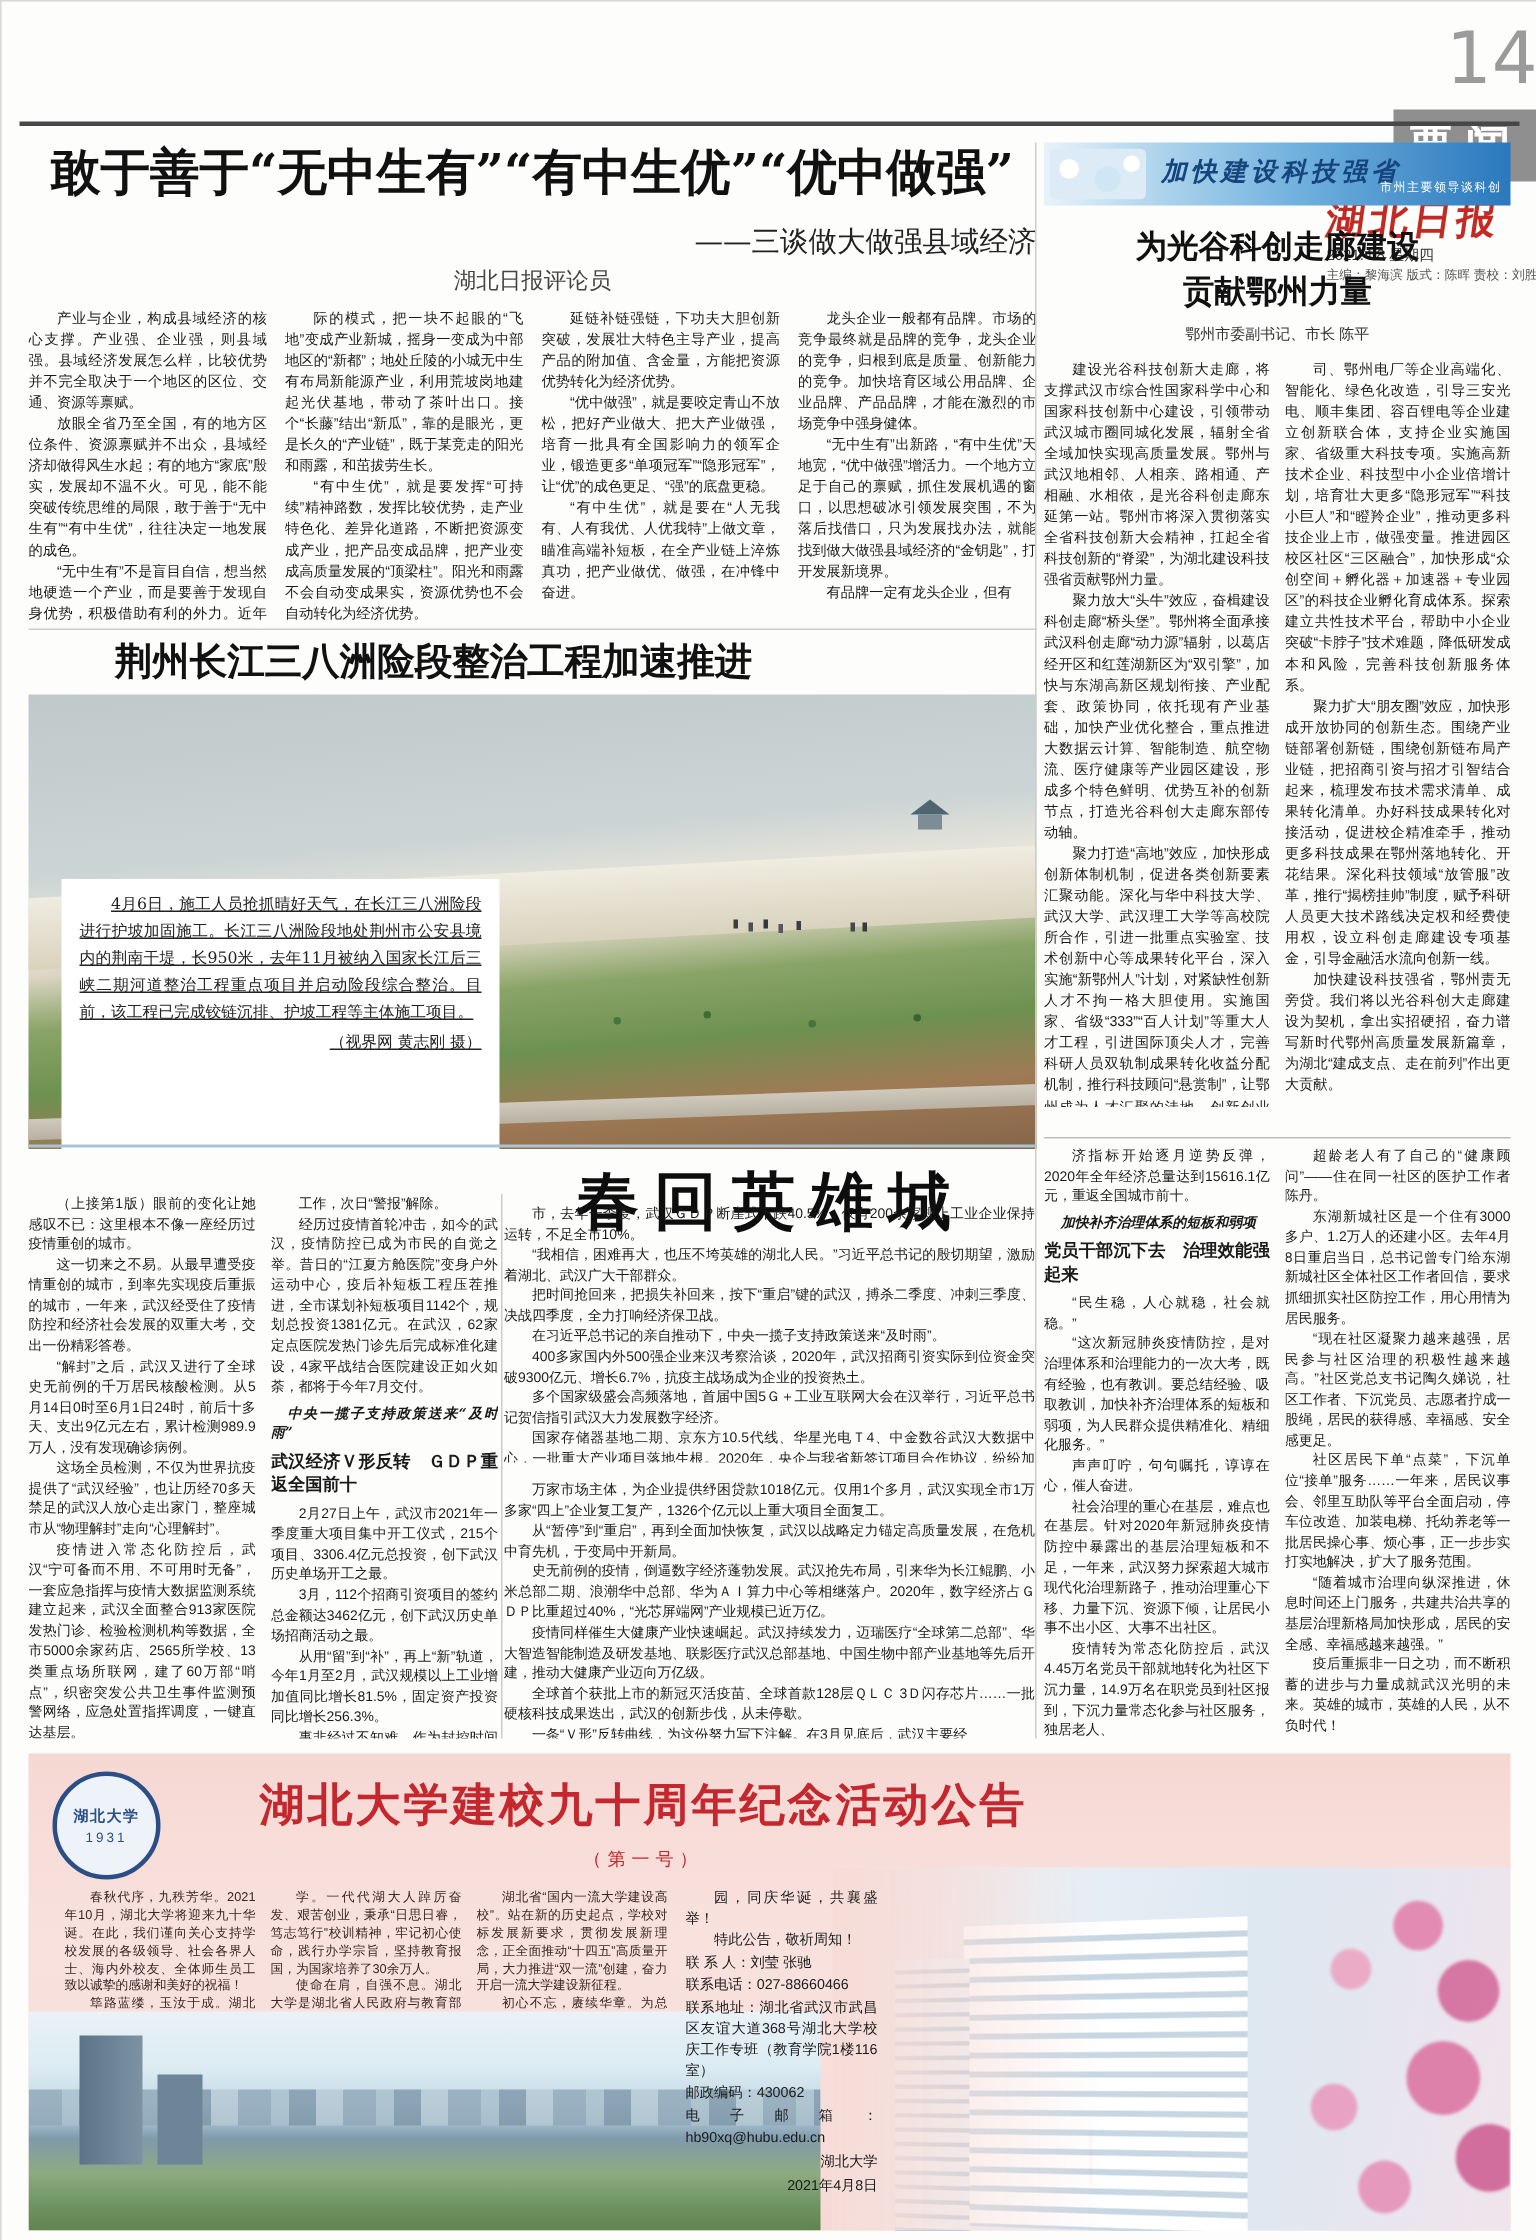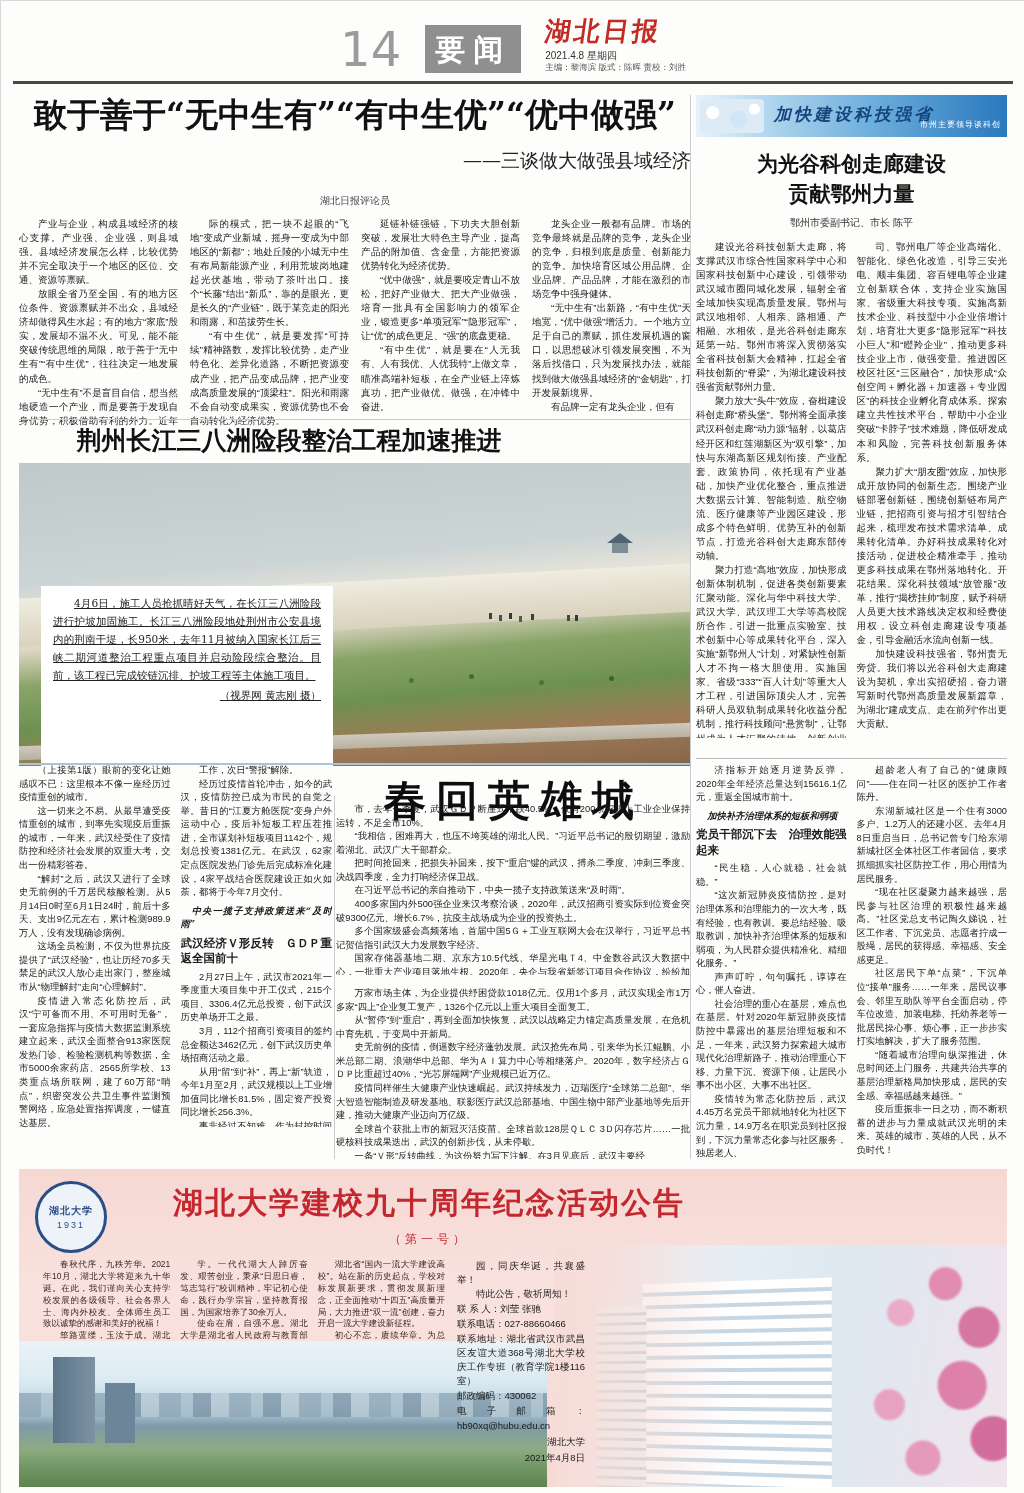--- a/index.html
+++ b/index.html
@@ -1,19 +1,19 @@
 <!DOCTYPE html>
 <html><head>
 <meta charset="utf-8">
 <style>
   html,body{margin:0;padding:0;background:#e9e9e9;}
   .page{position:relative;width:1024px;height:1493px;margin:0 auto;background:#fdfdfc;
         font-family:"Liberation Sans",sans-serif;color:#1a1a1a;overflow:hidden;border:1px solid #d8d8d8;}
   
-  .masthead{position:absolute;top:14px;left:0;right:0;display:flex;justify-content:center;align-items:flex-end;gap:24px;}
+  .masthead{position:absolute;top:14px;left:0;right:0;display:flex;justify-content:center;align-items:flex-end;gap:10px;flex-direction:column;}
   .pagenum{font-size:48px;line-height:1;color:#9b9b9b;font-family:"DejaVu Sans",sans-serif;font-weight:400;}
   .section-box{background:#8f8f8f;color:#fff;font-weight:bold;font-size:30px;line-height:1.25;padding:6px 10px 4px;letter-spacing:8px;font-family:"DejaVu Serif",serif;}
   .mast-right{display:flex;flex-direction:column;line-height:1.25;}
   .paper-logo{color:#c22a23;font-family:"DejaVu Serif",serif;font-weight:900;font-size:26px;transform:skewX(-8deg);letter-spacing:3px;}
   .mast-date{font-size:10px;color:#333;margin-top:2px;}
   .mast-staff{font-size:8.5px;color:#555;}
   .mast-rule{position:absolute;top:80px;left:12px;right:12px;height:3px;background:#474747;}
   
   .coltext{font-size:9.5px;line-height:1.48;text-align:justify;overflow:hidden;}
   .cols{display:flex;}
@@ -21,21 +21,21 @@
   .blk{margin:0;text-indent:2em;}
   .blk.it{font-style:italic;font-weight:bold;font-family:"DejaVu Serif",serif;text-indent:1.2em;margin:4px 0;}
   .blk.bold{font-weight:bold;font-size:11.5px;line-height:1.35;text-indent:0;margin:5px 0 4px;}
   .blk.credit{text-indent:0;text-align:right;margin-top:5px;}
   .blk.line{text-indent:0;}
   .blk.sig{text-indent:0;text-align:right;}
   
   .lead{position:absolute;left:18px;top:88px;width:672px;}
   .lead h1{margin:4px 0 0;text-align:center;font-family:"DejaVu Serif",serif;font-weight:900;font-size:33px;letter-spacing:0;color:#111;}
   .lead h2{margin:10px 0 0;text-align:right;font-family:"DejaVu Serif",serif;font-weight:500;font-size:19px;color:#222;}
-  .lead .byline{margin:20px 0 0;text-align:center;font-size:10px;color:#444;font-family:Liberation Mono, monospace;}
+  .lead .byline{margin:4px 0 0;text-align:center;font-size:15px;color:#444;font-family:Liberation Mono, monospace;}
   .lead .cols{margin-top:9px;gap:12px;height:212px;}
   
   .jz-rule{position:absolute;left:18px;top:418px;width:672px;height:1px;background:#ccc;}
   .jingzhou{position:absolute;left:18px;top:421px;width:540px;}
   .jingzhou h1{margin:2px 0 6px;text-align:center;font-family:"DejaVu Serif",serif;font-weight:900;font-size:25px;color:#111;}
   .photo-scene{position:relative;width:672px;height:303px;overflow:hidden;
      background:linear-gradient(175deg,#bfc9ca 0%,#ccd5d5 34%,#e9e5da 45%,#ddd6c4 52%,#8aa468 62%,#6d9150 74%,#9f7a55 86%,#86654a 100%);}
   .beach{position:absolute;left:-40px;top:118px;width:760px;height:48px;background:linear-gradient(#efece1,#d9d2bd);transform:rotate(-3deg);}
   .revetment{position:absolute;left:-30px;bottom:18px;width:760px;height:14px;background:linear-gradient(#cfc9bd,#b8b1a2);transform:rotate(-2deg);}
   .workers{position:absolute;left:470px;top:150px;width:3px;height:6px;background:#3a3f44;
@@ -61,21 +61,21 @@
   .ezhou .byline{margin:6px 0 0;text-align:center;font-size:10px;color:#333;}
   .ezhou-body{margin-top:10px;height:498px;gap:10px;}
   
   .vrule1{position:absolute;left:689px;top:94px;width:1px;height:1064px;background:#ccc;}
   .vrule2{position:absolute;left:333px;top:795px;width:1px;height:363px;background:#ccc;}
   .hrule-photo{position:absolute;left:18px;top:762px;width:672px;height:2px;background:#a9c5d5;}
   .hrule-right{position:absolute;left:695px;top:757px;width:311px;height:1px;background:#bbb;}
   
   .hero-headline{position:absolute;left:336px;top:744px;width:354px;text-align:center;
      font-family:"DejaVu Serif",serif;font-weight:900;font-size:42px;letter-spacing:10px;color:#0d0d0d;}
-  .hero-left{position:absolute;left:18px;top:763px;width:313px;height:363px;gap:10px;}
+  .hero-left{position:absolute;left:18px;top:795px;width:313px;height:363px;gap:10px;}
   .hero-mid{position:absolute;left:335px;top:802px;width:354px;height:356px;gap:12px;flex-direction:column;}
   .hero-right{position:absolute;left:695px;top:763px;width:311px;height:395px;gap:10px;}
   .hero-left .coltext,.hero-mid .coltext,.hero-right .coltext{font-size:9.3px;line-height:1.46;}
   
   .announce{position:absolute;left:18px;top:1168px;width:988px;height:318px;overflow:hidden;
      background:linear-gradient(180deg,#f6d8d3 0%,#f9e2de 40%,#f6d9d6 100%);}
   .crest{position:absolute;left:16px;top:12px;width:66px;height:66px;border:3px solid #2b4e86;border-radius:50%;
      background:#eef3fa;display:flex;flex-direction:column;align-items:center;justify-content:center;color:#2b4e86;}
   .crest .cname{font-size:10px;font-weight:bold;letter-spacing:1px;}
   .crest .cyear{font-size:9px;margin-top:2px;letter-spacing:2px;}

